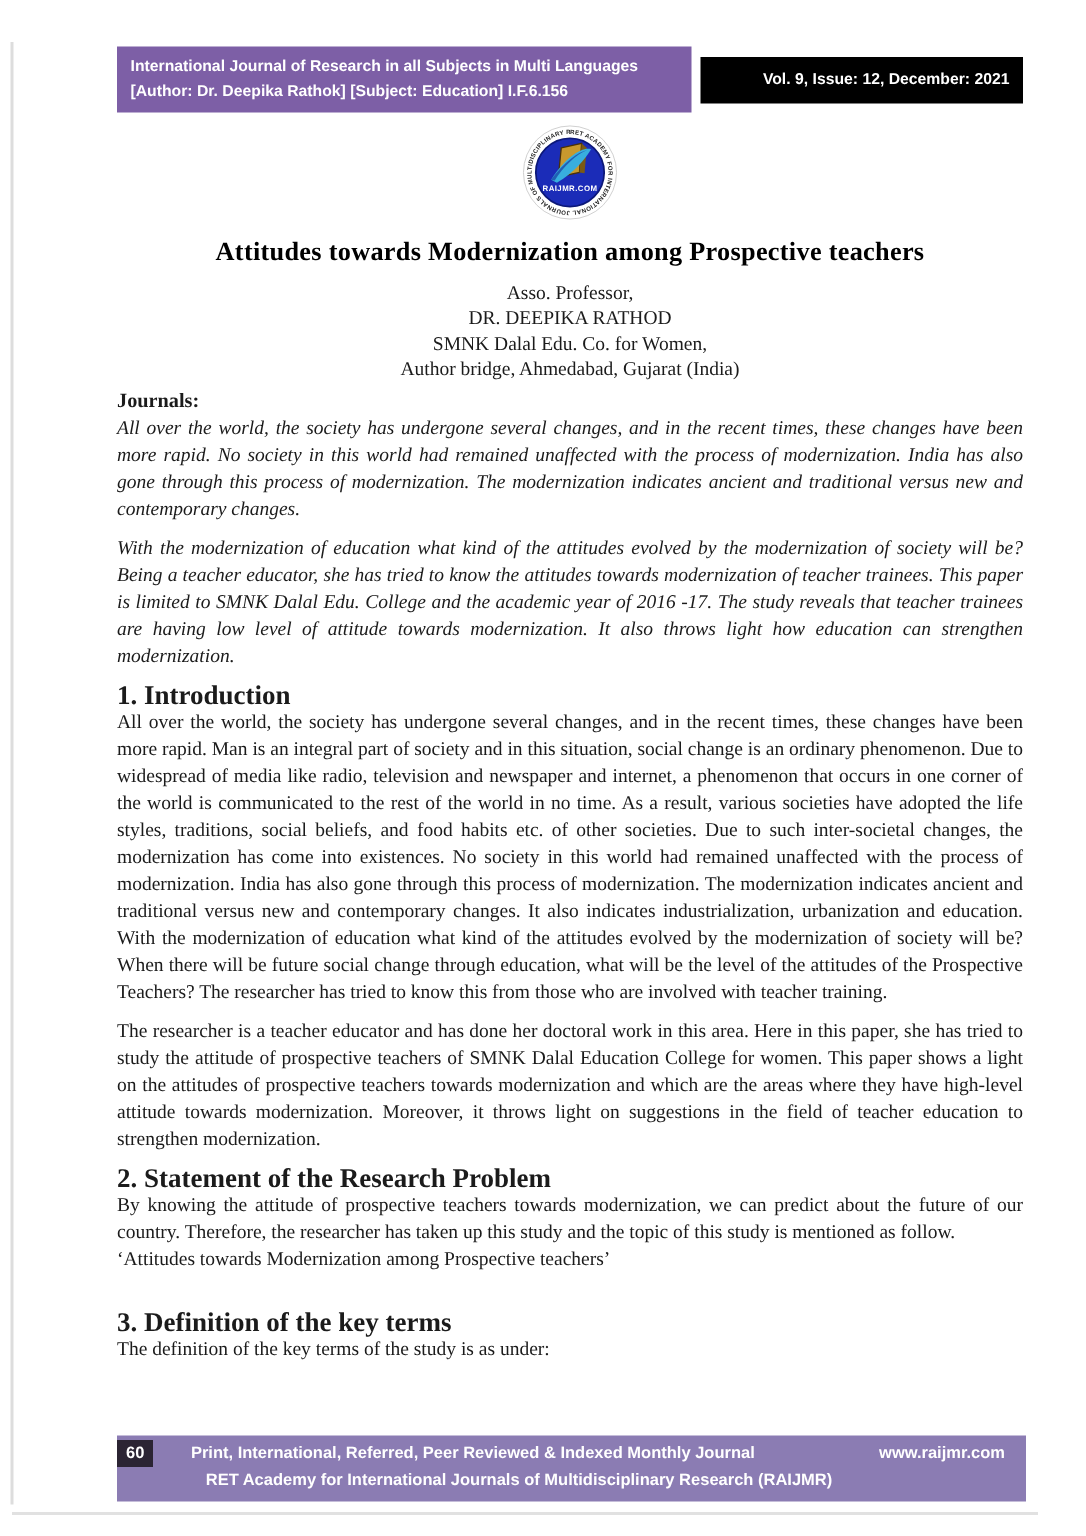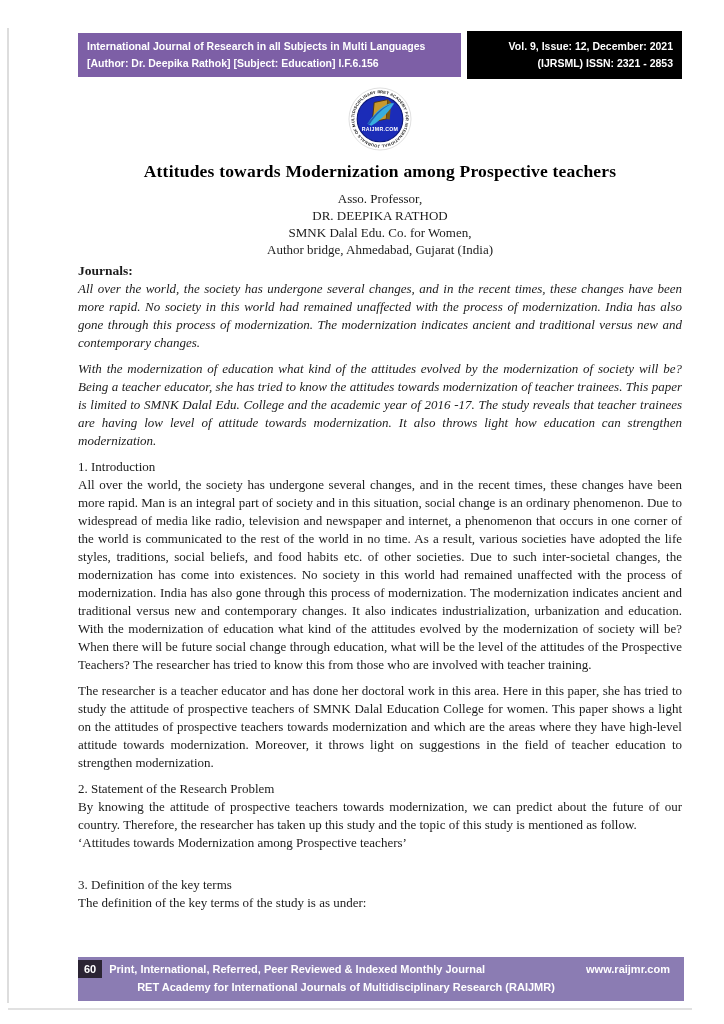--- a/index.html
+++ b/index.html
@@ -45,39 +45,39 @@
   
   .paper-title {
     margin-top: 10px; text-align: center;
     font-size: 17.5px; font-weight: bold; color: #000000;
     letter-spacing: .2px;
   }
   
   .author-block { margin-top: 8px; text-align: center; font-size: 13px; line-height: 17px; }
   
   .sec-heading {
-    margin-top: 8px; font-weight: normal; font-size: 13px; line-height: 18px;
+    margin-top: 8px; font-weight: bold; font-size: 18px; line-height: 18px;
   }
   .abstract-heading { margin-top: 4px; font-weight: bold; font-size: 13.5px; line-height: 18px; }
   p.body-par {
     font-size: 13px; line-height: 18px; text-align: justify;
     margin-bottom: 8px; hyphens: none;
   }
   p.italic { font-style: italic; }
   p.no-gap { margin-bottom: 0; }
   p.quote-line { text-align: left; margin-bottom: 24px; }
   p.plain-line { text-align: left; margin-bottom: 0; }
   
   .footer {
     position: absolute; left: 78px; bottom: 23px; width: 606px;
     background: #8b7cb3; color: #ffffff;
     font-family: "Liberation Sans", sans-serif; font-weight: bold; font-size: 11px;
     padding: 3px 0 5px 0;
   }
-  .footer-line1 { display: flex; align-items: flex-start; line-height: 18px; }
+  .footer-line1 { display: flex; align-items: flex-start; line-height: 18px; gap: 18px; }
   .page-number-box {
     background: #2b2433; color: #ffffff; padding: 0 6px; margin-right: 7px;
     line-height: 18px;
   }
   .footer-journal { flex: 1; white-space: nowrap; }
   .footer-site { padding-right: 14px; white-space: nowrap; }
   .footer-line2 { text-align: center; line-height: 18px; padding-right: 70px; }
 </style>
 </head>
 <body>
@@ -88,21 +88,20 @@
 
   <div class="content">
 
     <div class="header-row">
       <div class="banner banner-left">
         <div>International Journal of Research in all Subjects in Multi Languages</div>
         <div>[Author: Dr. Deepika Rathok] [Subject: Education] I.F.6.156</div>
       </div>
       <div class="banner banner-right">
         <div>Vol. 9, Issue: 12, December: 2021</div>
-        <div>(IJRSML) ISSN: 2321 - 2853</div>
       </div>
     </div>
 
     <div class="logo-wrap">
       <svg viewBox="0 0 66 66" width="64" height="64">
         <circle cx="33" cy="33" r="32" fill="#ffffff" stroke="#c9c9c9" stroke-width="0.6"></circle>
         <defs>
           <path id="ringPath" d="M 33 6.5 a 26.5 26.5 0 1 1 -0.01 0"></path>
         </defs>
         <text font-size="4.2" fill="#1e1e1e" font-weight="bold" letter-spacing="0.2" font-family="&quot;Liberation Sans&quot;, sans-serif">

